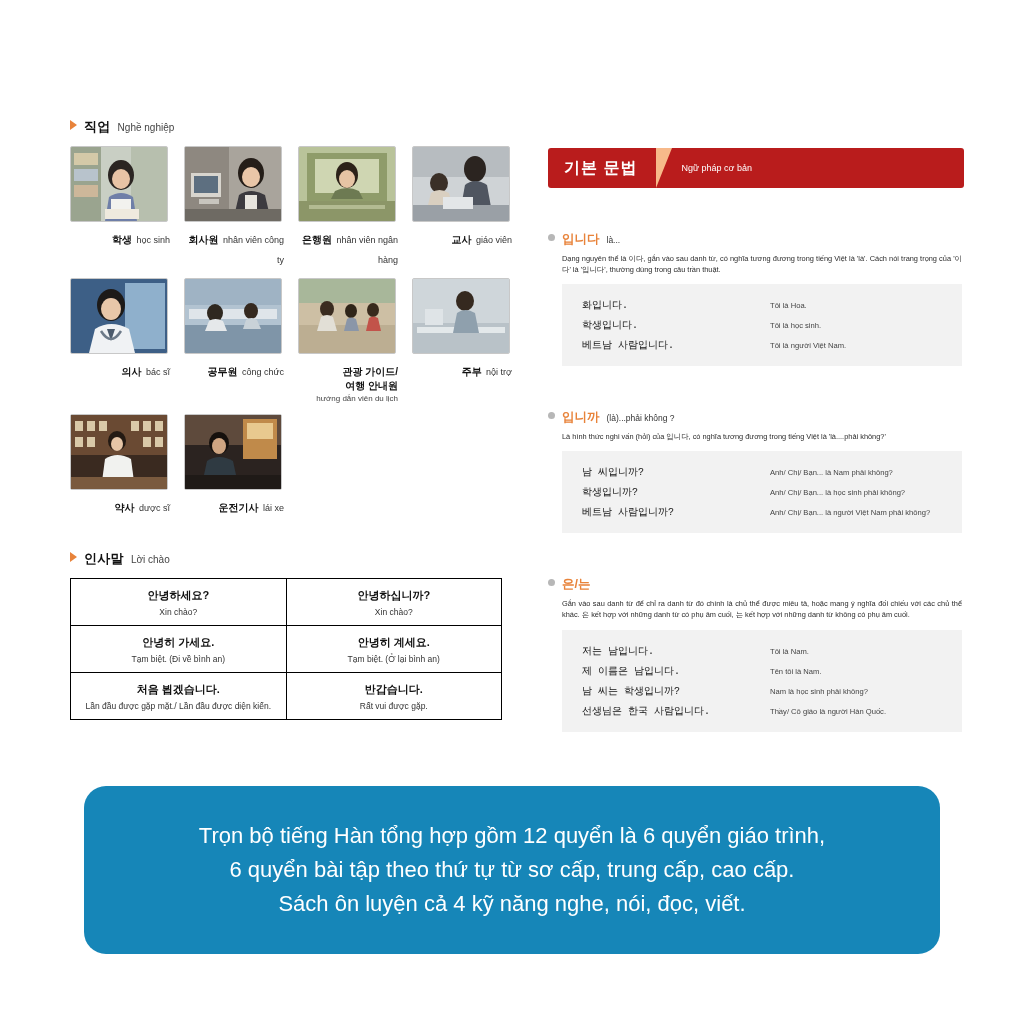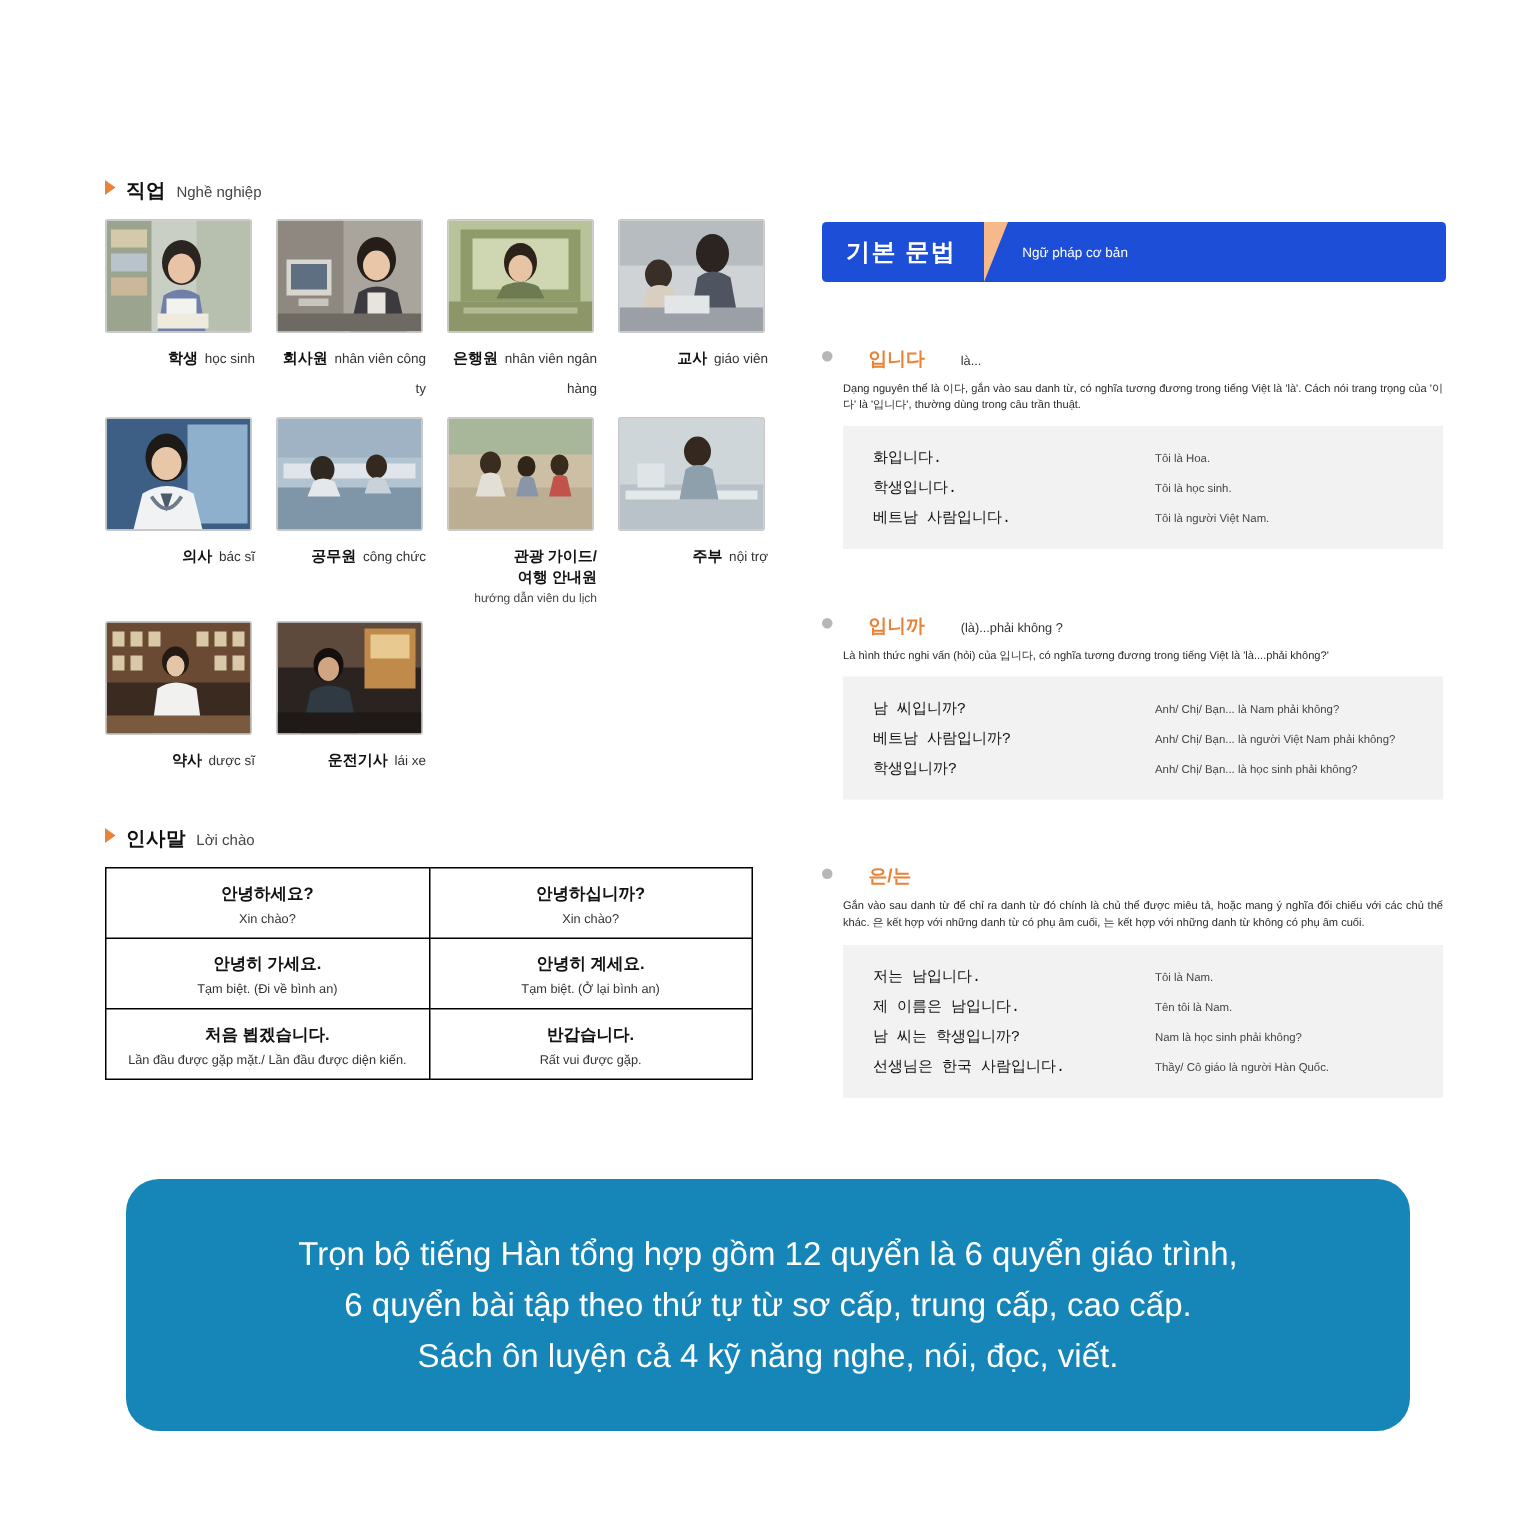--- a/index.html
+++ b/index.html
@@ -29,27 +29,27 @@
 
   
   .greet-wrap{position:absolute;left:70px;top:550px;width:440px;}
   table.greet{border-collapse:collapse;width:432px;margin-top:8px;}
   table.greet td{border:1px solid #000000;width:50%;text-align:center;padding:9px 4px 8px;vertical-align:middle;}
   table.greet .gk{font-size:11px;font-weight:bold;color:#111;display:block;}
   table.greet .gv{font-size:8.5px;color:#333;display:block;margin-top:4px;}
 
   
   .right-col{position:absolute;left:548px;top:148px;width:416px;}
-  .gram-header{height:40px;background:#1d4ed8;border-radius:3px;display:flex;align-items:center;position:relative;overflow:hidden;}
+  .gram-header{height:40px;background:#b91c1c;border-radius:3px;display:flex;align-items:center;position:relative;overflow:hidden;}
   .gram-header .kr{font-size:16px;font-weight:bold;color:#fff;padding-left:16px;letter-spacing:1px;}
   .gram-header .vn{font-size:9px;color:#fff;padding-left:10px;}
   .gram-header .tail{position:absolute;left:108px;top:0;width:0;height:0;border-top:40px solid #f7b98a;border-right:16px solid transparent;}
 
   .g-block{margin-top:18px;}
-  .g-title{display:flex;align-items:baseline;gap:24px;margin-top:43px;}
+  .g-title{display:flex;align-items:baseline;gap:7px;margin-top:43px;}
   .dot{width:7px;height:7px;border-radius:50%;background:#b7b7b7;position:relative;top:-2px;flex:none;}
   .g-kr{font-size:12.5px;font-weight:bold;color:#e8833a;}
   .g-vn{font-size:8.5px;color:#333;}
   .g-desc{font-size:7.4px;line-height:1.5;color:#2a2a2a;margin:5px 0 0 14px;width:400px;text-align:justify;}
 
   .ex-box{background:#f2f2f2;margin:9px 0 0 14px;width:400px;padding:11px 0 11px 0;}
   .ex-row{display:flex;align-items:baseline;padding:3px 0;}
   .ex-kr{width:188px;padding-left:20px;font-size:10px;color:#111;font-family:Liberation Mono, monospace;}
   .ex-vn{font-size:7.6px;color:#444;}
 
@@ -362,26 +362,26 @@
         <span class="g-kr">입니까</span>
         <span class="g-vn">(là)...phải không ?</span>
       </div>
       <div class="g-desc">Là hình thức nghi vấn (hỏi) của 입니다, có nghĩa tương đương trong tiếng Việt là 'là....phải không?'</div>
       <div class="ex-box">
         <div class="ex-row">
           <span class="ex-kr">남 씨입니까?</span>
           <span class="ex-vn">Anh/ Chị/ Bạn... là Nam phải không?</span>
         </div>
         <div class="ex-row">
+          <span class="ex-kr">학생입니까?</span>
+          <span class="ex-vn">Anh/ Chị/ Bạn... là học sinh phải không?</span>
+        </div>
+        <div class="ex-row">
           <span class="ex-kr">베트남 사람입니까?</span>
           <span class="ex-vn">Anh/ Chị/ Bạn... là người Việt Nam phải không?</span>
-        </div>
-        <div class="ex-row">
-          <span class="ex-kr">학생입니까?</span>
-          <span class="ex-vn">Anh/ Chị/ Bạn... là học sinh phải không?</span>
         </div>
       </div>
     </div>
 
     <div class="g-block">
       <div class="g-title">
         <span class="dot"></span>
         <span class="g-kr">은/는</span>
       </div>
       <div class="g-desc">Gắn vào sau danh từ để chỉ ra danh từ đó chính là chủ thể được miêu tả, hoặc mang ý nghĩa đối chiếu với các chủ thể khác. 은 kết hợp với những danh từ có phụ âm cuối, 는 kết hợp với những danh từ không có phụ âm cuối.</div>

